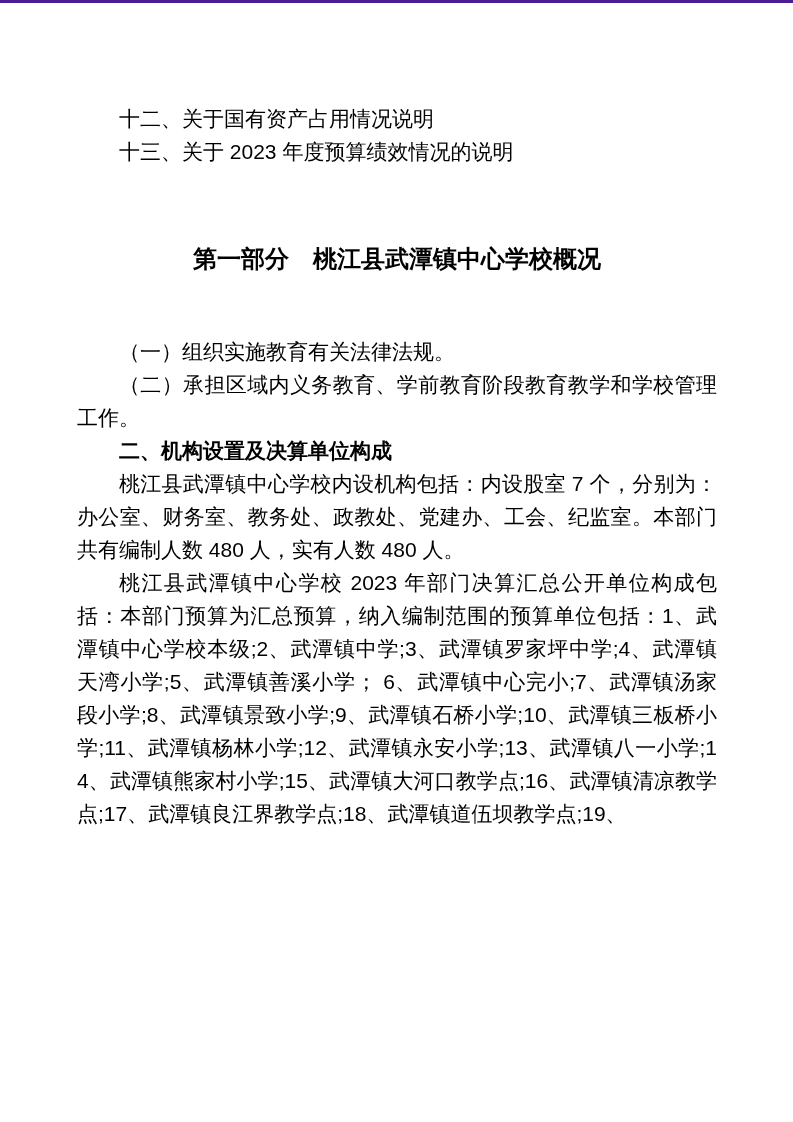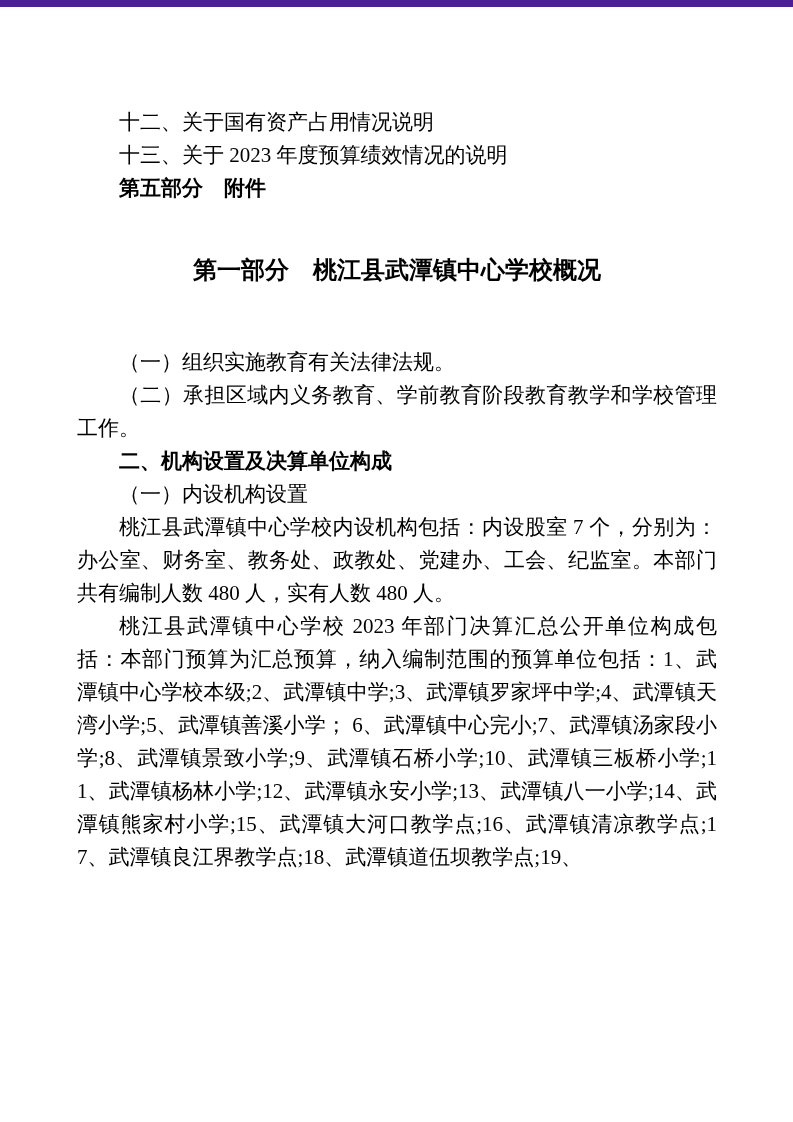--- a/index.html
+++ b/index.html
@@ -6,24 +6,24 @@
     margin: 0;
     padding: 0;
     background: #ffffff;
   }
   .page {
     position: relative;
     width: 793px;
     height: 1122px;
     background: #ffffff;
     color: #000000;
-    font-family: Liberation Serif, serif;
+    font-family: Liberation Sans, sans-serif;
     overflow: hidden;
     box-sizing: border-box;
-    border-top: 7px solid #4c1d95;
+    border-top: 3px solid #4c1d95;
   }
   .content {
     position: absolute;
     left: 77px;
     right: 76px;
     top: 0;
   }
   p { margin: 0; }
   .toc {
     margin-top: 99px;
@@ -31,21 +31,21 @@
     line-height: 33px;
   }
   .toc-line {
     text-indent: 2em;
     white-space: nowrap;
   }
   .toc-line.bold {
     font-weight: bold;
   }
   .doc-title {
-    margin-top: 45px;
+    margin-top: 71px;
     font-size: 24px;
     line-height: 40px;
     font-weight: bold;
     text-align: center;
     white-space: nowrap;
   }
   .body-block {
     margin-top: 56px;
     font-size: 21px;
     line-height: 33px;
@@ -61,28 +61,26 @@
 </style>
 </head>
 <body>
 
 <div class="page">
   <div class="content">
 
     <div class="toc">
       <div class="toc-line">十二、关于国有资产占用情况说明</div>
       <div class="toc-line">十三、关于 2023 年度预算绩效情况的说明</div>
-      <div class="toc-line bold">第五部分　附件</div>
     </div>
 
     <div class="doc-title">第一部分　桃江县武潭镇中心学校概况</div>
 
     <div class="body-block">
       <p class="para">（一）组织实施教育有关法律法规。</p>
       <p class="para">（二）承担区域内义务教育、学前教育阶段教育教学和学校管理工作。</p>
       <p class="para heading">二、机构设置及决算单位构成</p>
-      <p class="para">（一）内设机构设置</p>
       <p class="para">桃江县武潭镇中心学校内设机构包括：内设股室 7 个，分别为：办公室、财务室、教务处、政教处、党建办、工会、纪监室。本部门共有编制人数 480 人，实有人数 480 人。</p>
       <p class="para">桃江县武潭镇中心学校 2023 年部门决算汇总公开单位构成包括：本部门预算为汇总预算，纳入编制范围的预算单位包括：1、武潭镇中心学校本级;2、武潭镇中学;3、武潭镇罗家坪中学;4、武潭镇天湾小学;5、武潭镇善溪小学； 6、武潭镇中心完小;7、武潭镇汤家段小学;8、武潭镇景致小学;9、武潭镇石桥小学;10、武潭镇三板桥小学;11、武潭镇杨林小学;12、武潭镇永安小学;13、武潭镇八一小学;14、武潭镇熊家村小学;15、武潭镇大河口教学点;16、武潭镇清凉教学点;17、武潭镇良江界教学点;18、武潭镇道伍坝教学点;19、</p>
     </div>
 
   </div>
 </div>
 
 </body></html>

